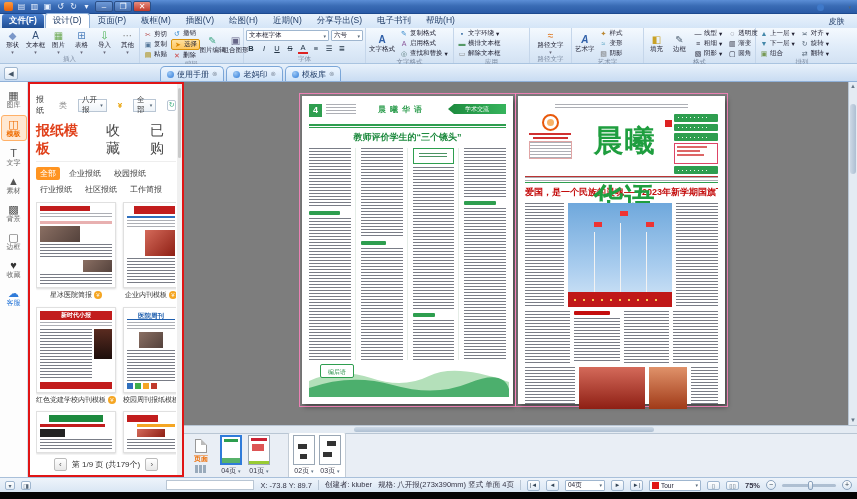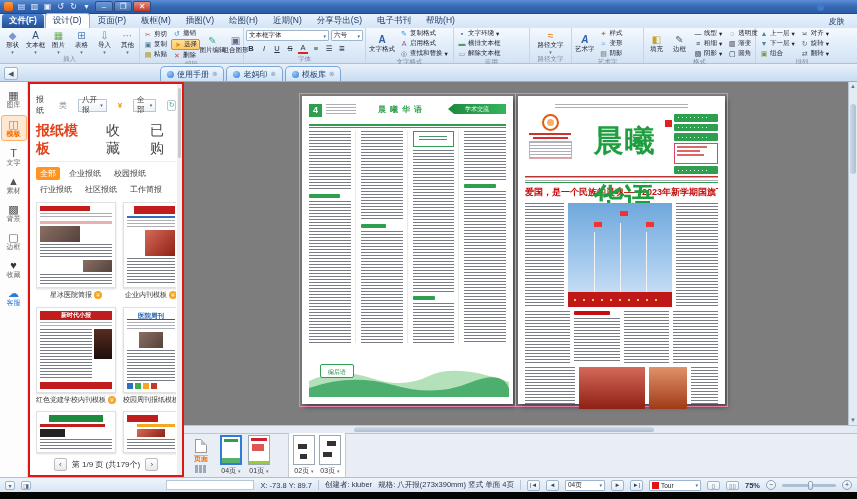--- a/index.html
+++ b/index.html
@@ -705,20 +705,21 @@
         <div class="spread">
 
           <div class="page">
             <div class="lp-head">
               <div class="lp-no">4</div>
               <div class="lp-meta ftl"></div>
               <div class="lp-title">晨曦华语</div>
               <div class="lp-banner">学术交流</div>
             </div>
             <div class="lp-rule"></div>
+            <div class="lp-headline">教师评价学生的“三个镜头”</div>
             <div class="lp-cols">
               <div class="lp-col">
                   <div class="ft" style="height:60px"></div>
                   <div class="gh"></div>
                   <div class="ft" style="flex:1"></div>
                 </div>
               <div class="lp-col">
                   <div class="ft" style="height:90px"></div>
                   <div class="gh" style="width:60%"></div>
                   <div class="ft" style="flex:1"></div>

